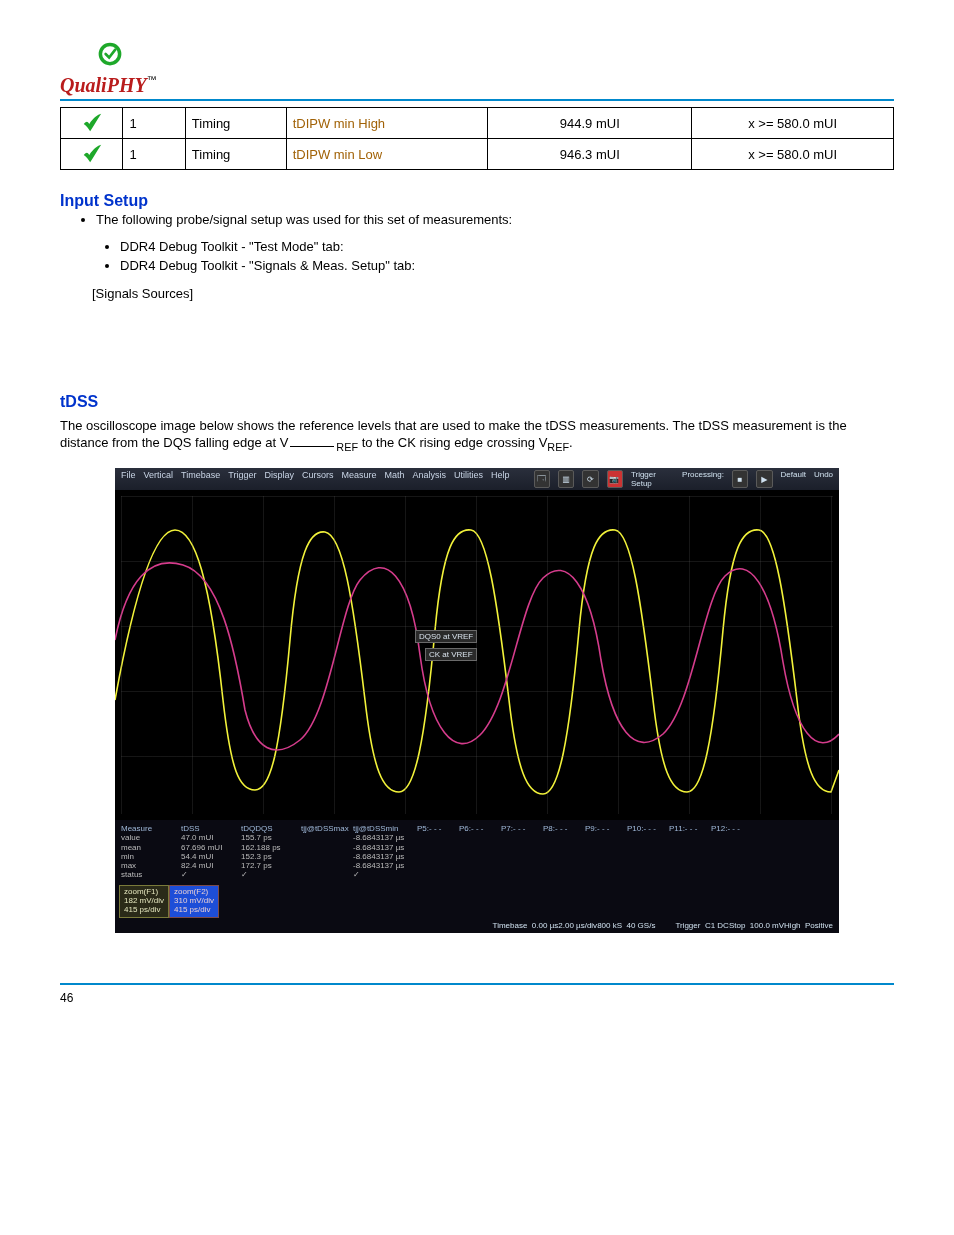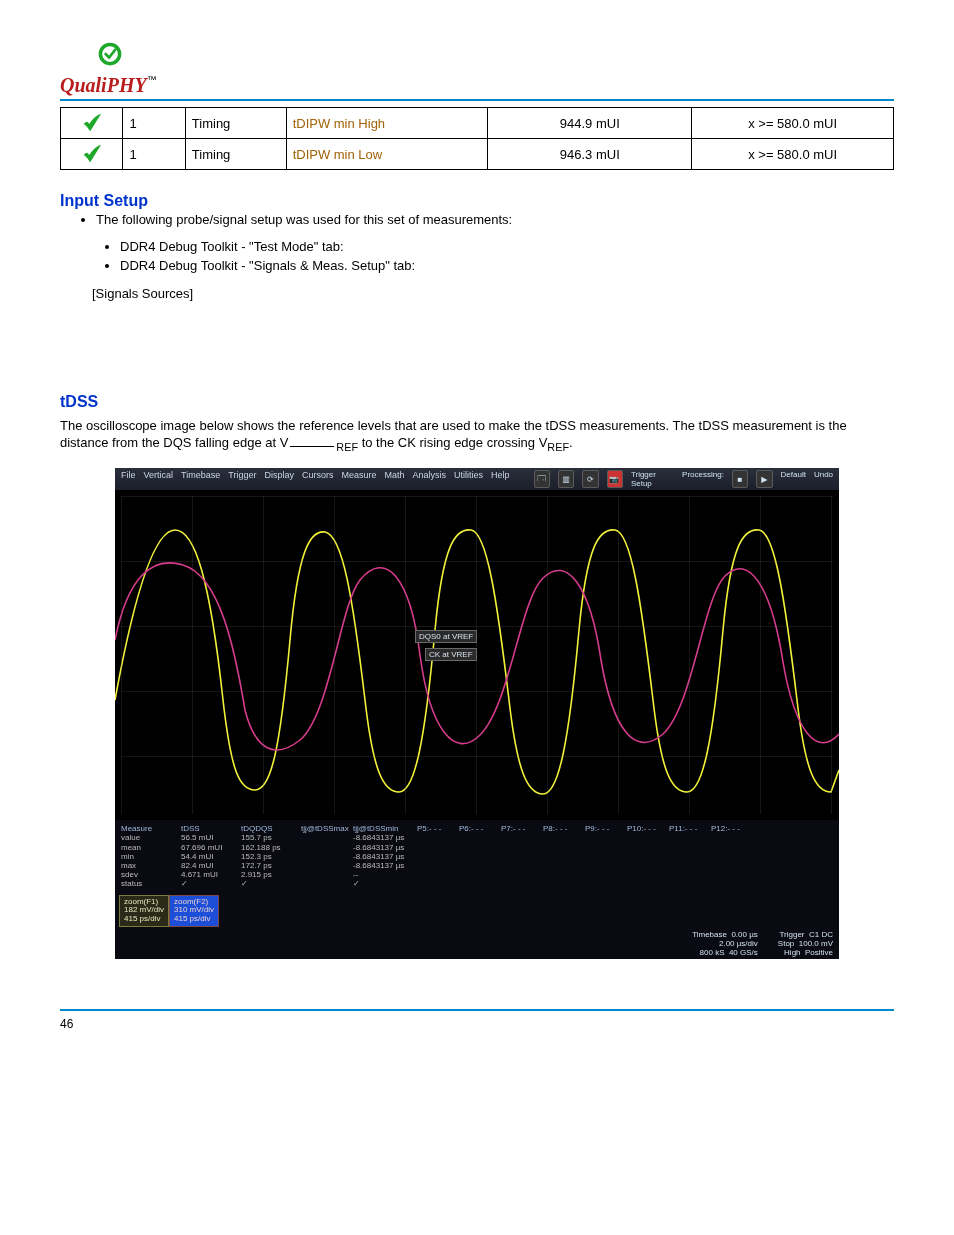--- a/index.html
+++ b/index.html
@@ -64,21 +64,21 @@
   .mrow{display:grid; grid-template-columns:60px 60px 60px 52px 64px repeat(8,42px);}
   .mrow span{white-space:nowrap; overflow:hidden}
   .mhdr{color:#9fb8d8}
   .zoomboxes{display:flex;gap:0;padding:2px 4px;background:#0a0a12}
   .zoombox{background:#1d4ed8;border:1px solid #7a4a4a;color:#e8cfd4;padding:2px 4px;font-size:8px;line-height:1.1}
   .zoombox.y{background:#2a2a18;border-color:#7a7a3a;color:#e4e6be}
   .scope-footer{
     display:flex; justify-content:flex-end; gap:20px; padding:2px 6px;
     background:#0a0a12; font-size:8px; color:#cfe0ee;
   }
-  .scope-footer .blk{display:flex;flex-direction:column;align-items:flex-end;line-height:1.1}
+  .scope-footer .blk{display:flex;flex-direction:row;align-items:flex-end;line-height:1.1}
   .footer-page { border-top:2px solid #0088cc; margin-top:50px; padding-top:6px; font-size:12px; color:#000;}
   .check-green{fill:#1ea82a}
 </style>
 </head>
 <body>
 
 <div class="logo-row">
   <svg class="logo-icon" viewBox="0 0 32 32">
     <circle cx="16" cy="16" r="11" fill="none" stroke="#1ea82a" stroke-width="4"></circle>
     <path d="M11 16 l4 4 l7 -9" fill="none" stroke="#1ea82a" stroke-width="3" stroke-linecap="round"></path>
@@ -212,21 +212,21 @@
         <span>P6:- - -</span>
         <span>P7:- - -</span>
         <span>P8:- - -</span>
         <span>P9:- - -</span>
         <span>P10:- - -</span>
         <span>P11:- - -</span>
         <span>P12:- - -</span>
       </div>
       <div class="mrow">
         <span>value</span>
-        <span>56.5 mUI</span>
+        <span>47.0 mUI</span>
         <span>155.7 ps</span>
         <span></span>
         <span>-8.6843137 µs</span>
         <span></span>
         <span></span>
         <span></span>
         <span></span>
         <span></span>
         <span></span>
         <span></span>
@@ -261,35 +261,20 @@
         <span></span>
         <span></span>
         <span></span>
       </div>
       <div class="mrow">
         <span>max</span>
         <span>82.4 mUI</span>
         <span>172.7 ps</span>
         <span></span>
         <span>-8.6843137 µs</span>
-        <span></span>
-        <span></span>
-        <span></span>
-        <span></span>
-        <span></span>
-        <span></span>
-        <span></span>
-        <span></span>
-      </div>
-      <div class="mrow">
-        <span>sdev</span>
-        <span>4.671 mUI</span>
-        <span>2.915 ps</span>
-        <span></span>
-        <span>--</span>
         <span></span>
         <span></span>
         <span></span>
         <span></span>
         <span></span>
         <span></span>
         <span></span>
         <span></span>
       </div>
       <div class="mrow">

